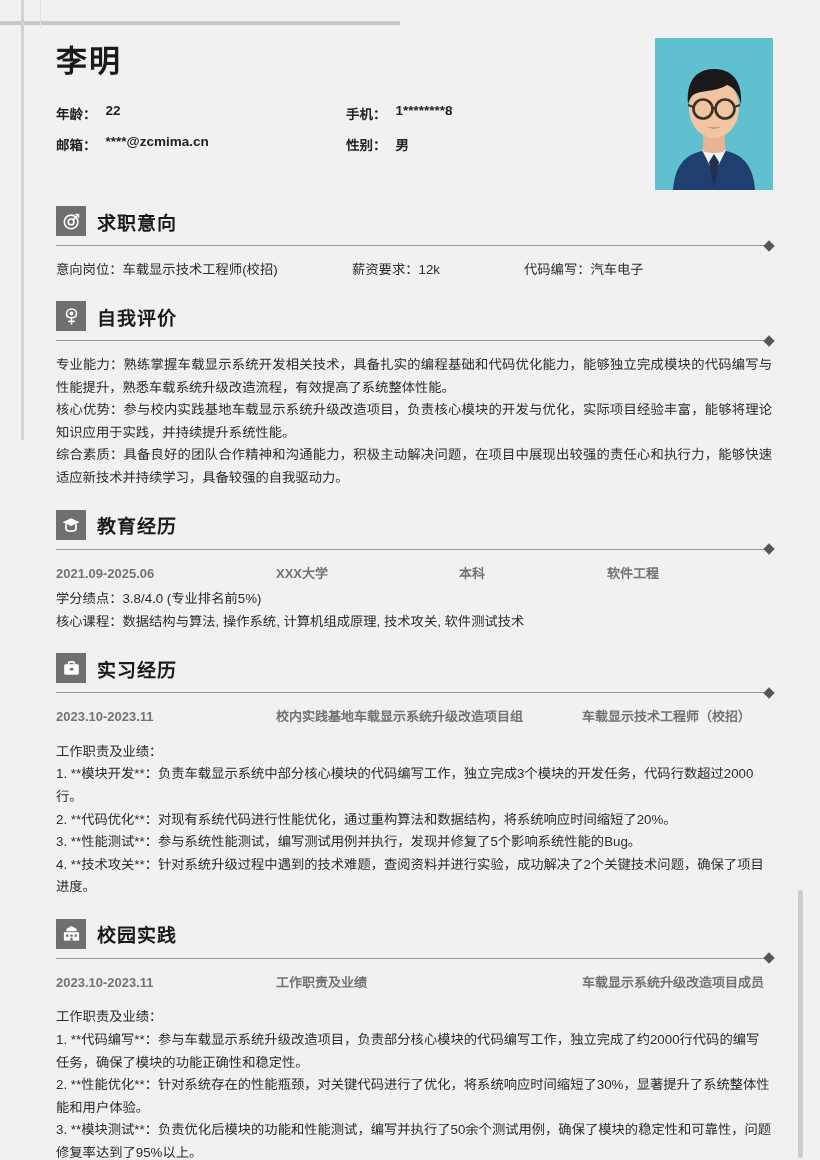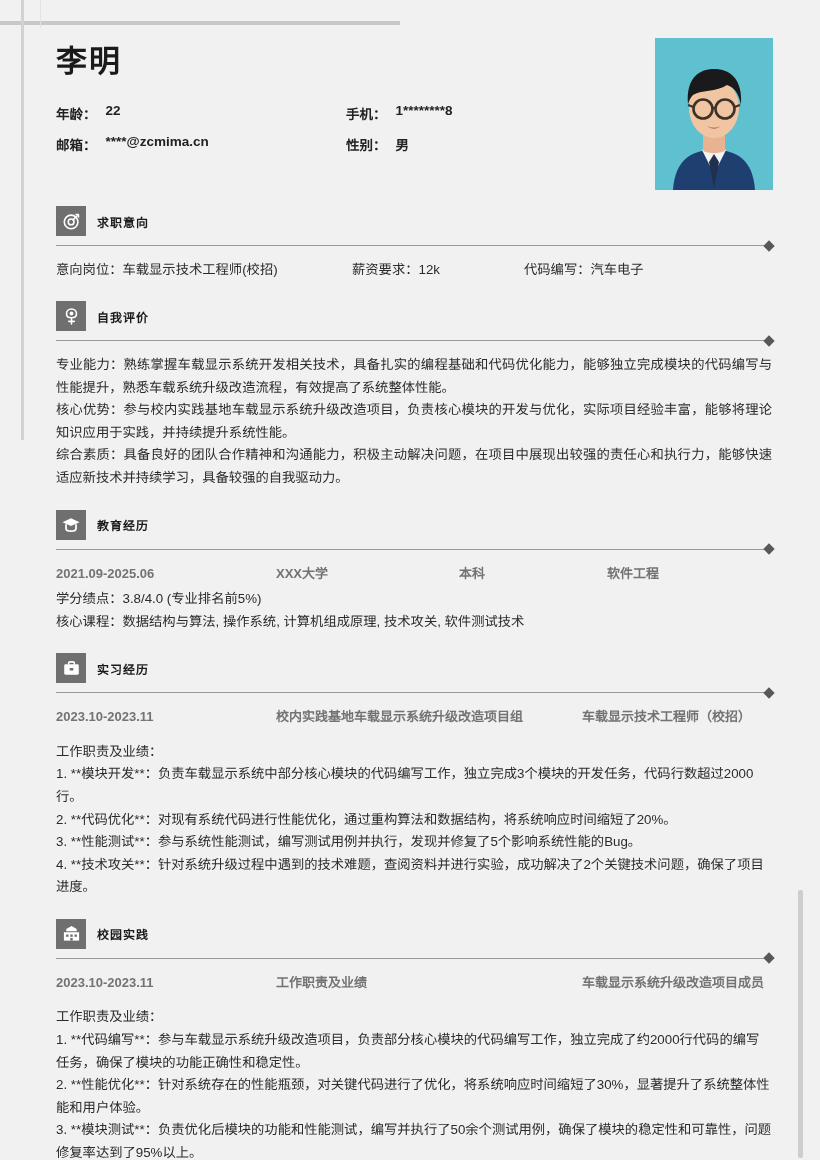--- a/index.html
+++ b/index.html
@@ -117,21 +117,21 @@
     width: 30px;
     height: 30px;
     background: #6f6f6f;
     display: flex;
     align-items: center;
     justify-content: center;
     flex: 0 0 auto;
   }
   .sec-icon svg { display: block; }
   .sec-title {
-    font-size: 12px;
+    font-size: 19px;
     font-weight: bold;
     color: #1a1a1a;
     margin-left: 11px;
     letter-spacing: 1px;
     white-space: nowrap;
   }
   .sec-rule {
     position: relative;
     margin-top: 6px;
     height: 9px;

